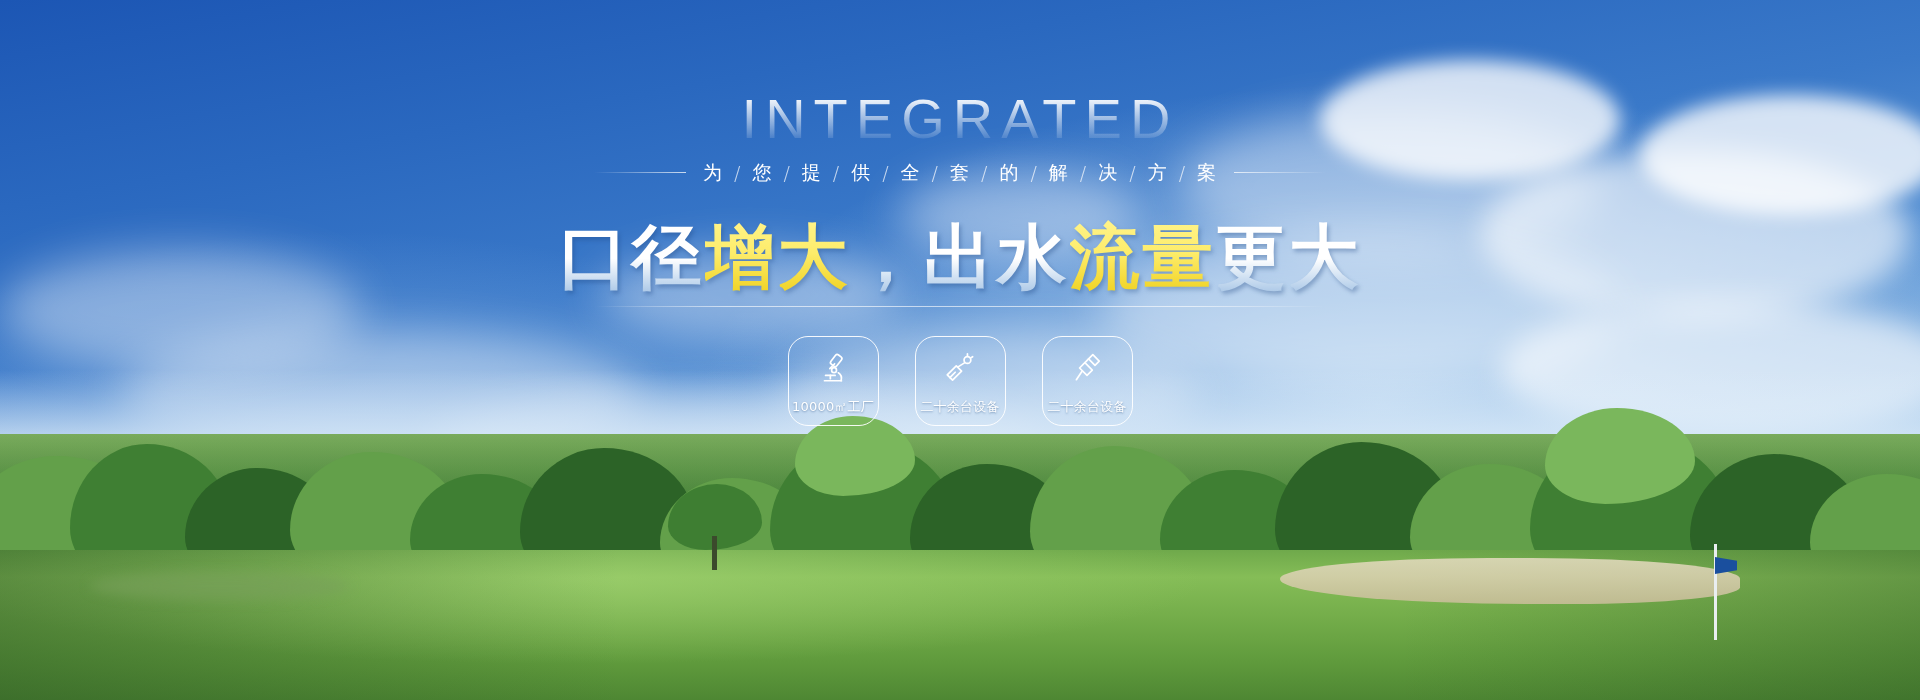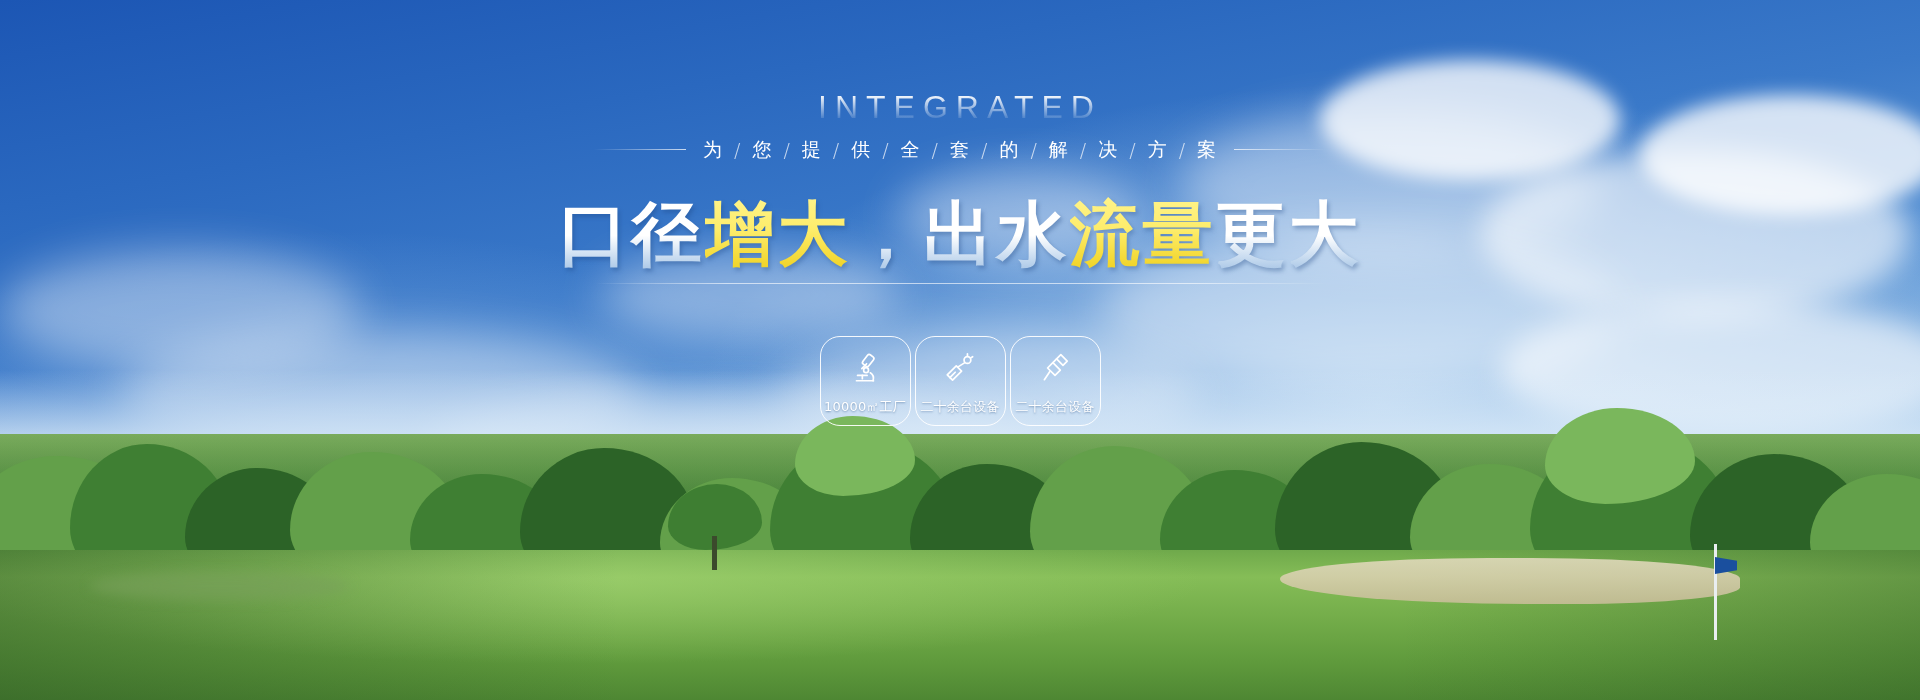--- a/index.html
+++ b/index.html
@@ -107,21 +107,21 @@
   .eng {
     font-family:"Liberation Sans", sans-serif;
     font-weight:300;
     letter-spacing:4px;
     line-height:0.96;
     text-align:center;
     background:linear-gradient(to bottom, rgba(255,255,255,0.97) 10%, rgba(255,255,255,0.50) 52%, rgba(255,255,255,0.06) 92%);
     -webkit-background-clip:text; background-clip:text;
     -webkit-text-fill-color:transparent; color:transparent;
   }
-  #engTop { font-size:32px; letter-spacing:8px; }
+  #engTop { font-size:56px; letter-spacing:8px; }
   #engBot { font-size:44px; letter-spacing:6px; margin-top:-4px; }
 
   #slashRow {
     display:flex; align-items:center; justify-content:center;
     gap:0; margin-top:14px;
   }
   #slashRow .line {
     height:1px; width:92px;
     background:linear-gradient(to right, rgba(255,255,255,0), rgba(255,255,255,.75));
   }
@@ -160,21 +160,21 @@
   }
 
   #underRule {
     margin-top:12px; height:1px; width:730px;
     background:linear-gradient(to right, rgba(255,255,255,0), rgba(255,255,255,.62) 18%, rgba(255,255,255,.62) 82%, rgba(255,255,255,0));
   }
 
   
   #badges {
     position:absolute; top:336px; left:0; right:0;
-    display:flex; justify-content:center; gap:4px;
+    display:flex; justify-content:center; gap:36px;
     z-index:7;
   }
   .badge {
     width:91px; height:90px;
     border:1.6px solid rgba(255,255,255,.92);
     border-radius:20px;
     display:flex; flex-direction:column; align-items:center; justify-content:flex-start;
     padding-top:14px;
     position:relative;
   }

